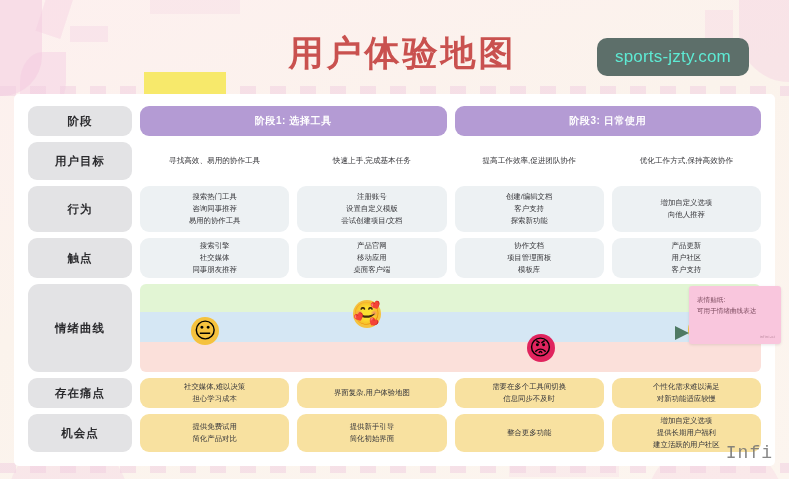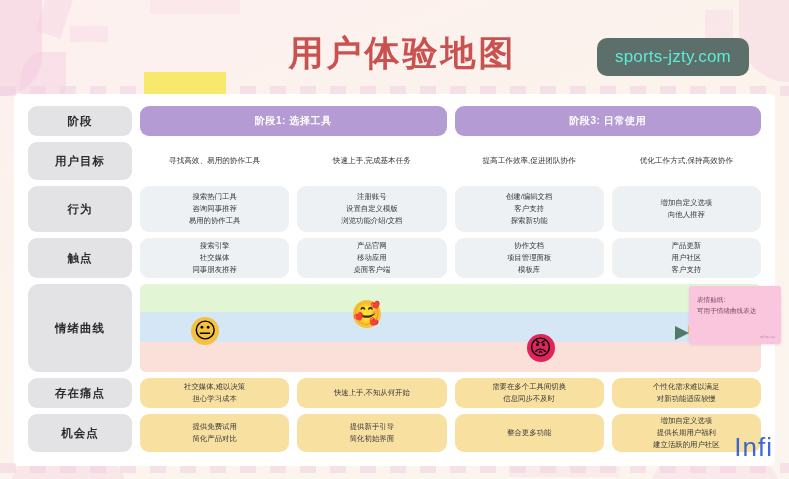--- a/index.html
+++ b/index.html
@@ -225,26 +225,26 @@
     right: 100px;
     top: 324px;
     z-index: 7;
   }
 
   
   #brand {
     position: absolute;
     right: 16px;
     bottom: 16px;
-    font-size: 26px;
-    color: #1d4ed8;
+    font-size: 18px;
+    color: #737373;
     opacity: .85;
     letter-spacing: 1px;
     z-index: 5;
-    font-family: Liberation Sans, sans-serif;
+    font-family: Liberation Mono, monospace;
   }
 </style>
 </head>
 <body>
 
 <div id="bg">
   <div class="blob b1"></div>
   <div class="blob b2"></div>
   <div class="blob b3"></div>
   <div class="blob b4"></div>
@@ -290,21 +290,21 @@
       <div class="rowlabel">行为</div>
       <div class="cells">
         <div class="cell ml">
             <div>搜索热门工具</div>
             <div>咨询同事推荐</div>
             <div>易用的协作工具</div>
           </div>
         <div class="cell ml">
             <div>注册账号</div>
             <div>设置自定义模版</div>
-            <div>浏览功能介绍/文档</div>
+            <div>尝试创建项目/文档</div>
           </div>
         <div class="cell ml">
             <div>创建/编辑文档</div>
             <div>客户支持</div>
             <div>探索新功能</div>
           </div>
         <div class="cell ml">
             <div>增加自定义选项</div>
             <div>向他人推荐</div>
           </div>
@@ -355,21 +355,21 @@
       </div>
     </div>
 
     <div class="row r-pain">
       <div class="rowlabel">存在痛点</div>
       <div class="cells">
         <div class="cell ml">
             <div>社交媒体,难以决策</div>
             <div>担心学习成本</div>
           </div>
-        <div class="cell ml">快速上手,不知从何开始</div>
+        <div class="cell ml">界面复杂,用户体验地图</div>
         <div class="cell ml">
             <div>需要在多个工具间切换</div>
             <div>信息同步不及时</div>
           </div>
         <div class="cell ml">
             <div>个性化需求难以满足</div>
             <div>对新功能适应较慢</div>
           </div>
       </div>
     </div>

